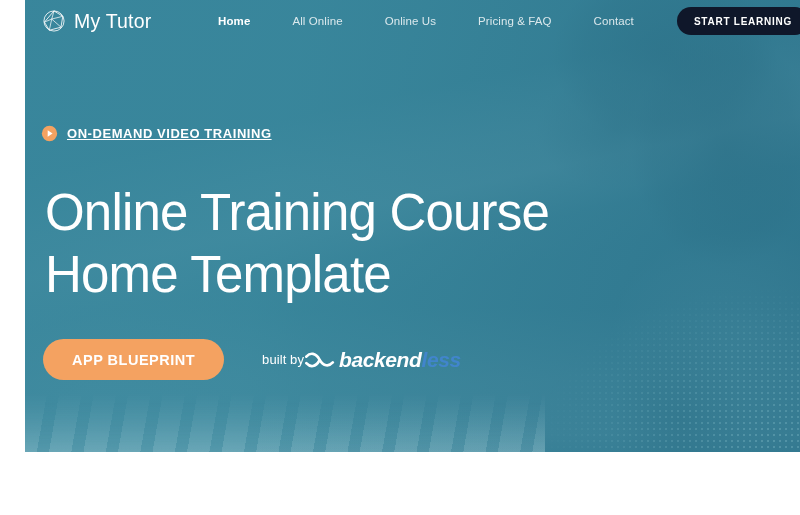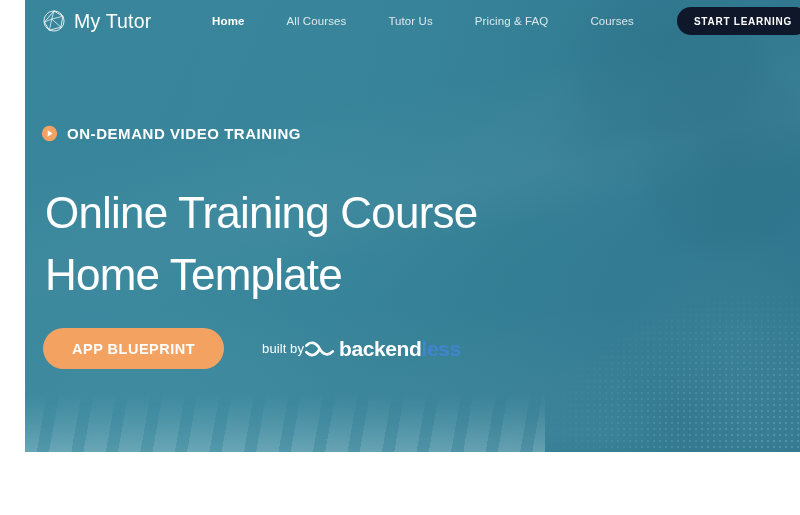--- a/index.html
+++ b/index.html
@@ -165,41 +165,42 @@
   .eyebrow {
     position: absolute;
     left: 16px; top: 125px;
     display: flex;
     align-items: center;
     gap: 9px;
   }
   .play-badge { width: 17px; height: 17px; display: block; flex: 0 0 auto; }
   .eyebrow-text {
     color: #ffffff;
-    font-size: 15px;
+    font-size: 13px;
     font-weight: 600;
     letter-spacing: 0.55px;
     white-space: nowrap;
+    text-decoration: underline;
   }
 
   .hero-title {
     position: absolute;
     left: 20px; top: 182px;
     color: #ffffff;
-    font-size: 44px;
+    font-size: 51px;
     line-height: 62px;
     font-weight: 400;
     letter-spacing: -0.8px;
     white-space: nowrap;
   }
   .hero-title .line { display: block; }
 
   .hero-actions {
     position: absolute;
-    left: 18px; top: 328px;
+    left: 18px; top: 339px;
     display: flex;
     align-items: center;
     gap: 22px;
   }
 
   .btn-blueprint {
     background: #f4a261;
     color: #ffffff;
     border: none;
     border-radius: 21px;
@@ -225,20 +226,21 @@
     font-size: 13px;
     font-weight: 400;
     letter-spacing: 0.1px;
     align-self: center;
     margin-left: 16px;
   }
   .builtby-logo {
     display: flex;
     align-items: center;
     gap: 4px;
+    font-style: italic;
   }
   .swoosh { width: 30px; height: 18px; display: block; flex: 0 0 auto; }
   .wordmark {
     font-size: 21px;
     font-weight: 700;
     letter-spacing: -0.4px;
     line-height: 1;
     white-space: nowrap;
   }
   .wordmark .w1 { color: #ffffff; }
@@ -272,24 +274,24 @@
         <path d="M16 3.6 L26.8 10.2 L24.6 23.6 L10.2 27.4 L4.2 17.4 Z" stroke="#ffffff" stroke-opacity="0.85" stroke-width="1.2" fill="none" stroke-linejoin="round"></path>
         <path d="M16 3.6 L13.2 13.6 L24.6 23.6" stroke="#ffffff" stroke-opacity="0.8" stroke-width="1.1" fill="none"></path>
         <path d="M4.2 17.4 L13.2 13.6 L10.2 27.4" stroke="#ffffff" stroke-opacity="0.8" stroke-width="1.1" fill="none"></path>
         <path d="M26.8 10.2 L13.2 13.6" stroke="#ffffff" stroke-opacity="0.8" stroke-width="1.1" fill="none"></path>
       </svg>
       <span class="brand-name">My Tutor</span>
     </div>
 
     <nav class="main-nav">
       <a class="nav-link is-active" href="#">Home</a>
-      <a class="nav-link" href="#">All Courses</a>
-      <a class="nav-link" href="#">Tutor Us</a>
+      <a class="nav-link" href="#">All Online</a>
+      <a class="nav-link" href="#">Online Us</a>
       <a class="nav-link" href="#">Pricing &amp; FAQ</a>
-      <a class="nav-link" href="#">Courses</a>
+      <a class="nav-link" href="#">Contact</a>
       <button class="cta-header">START LEARNING</button>
     </nav>
 
   </header>
 
   <div class="hero-content">
 
     <div class="eyebrow">
       <svg class="play-badge" viewBox="0 0 20 20">
         <circle cx="10" cy="10" r="9" fill="#f4a261"></circle>

